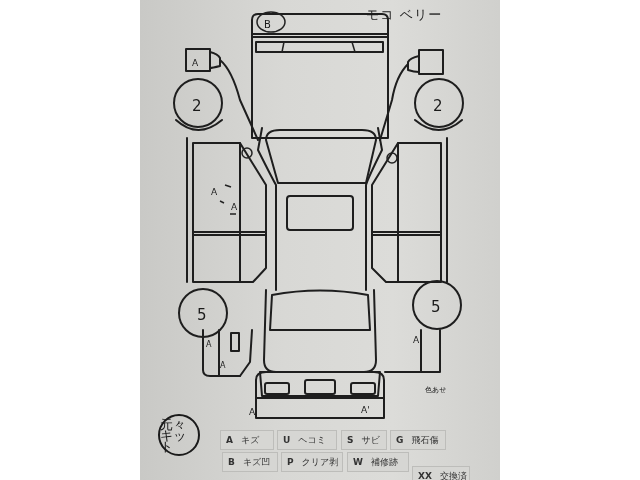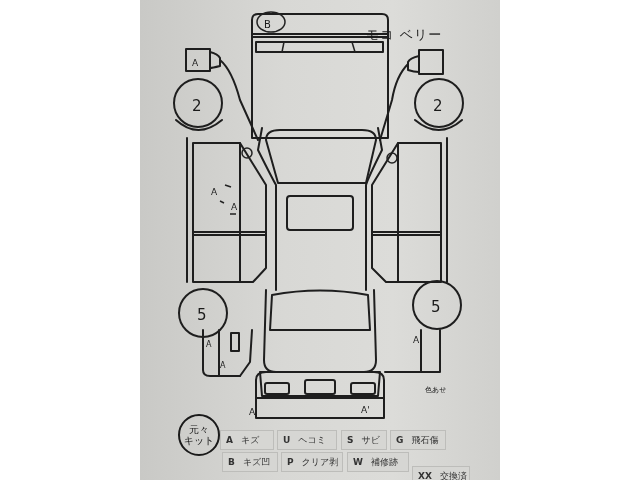--- a/index.html
+++ b/index.html
@@ -3,25 +3,25 @@
 <meta charset="utf-8">
 <style>
   html, body { margin:0; padding:0; }
   body { width:640px; height:480px; background:#ffffff; position:relative; overflow:hidden; font-family:"DejaVu Sans", sans-serif; }
   .paper { position:absolute; left:140px; top:0; width:360px; height:480px;
     background:linear-gradient(90deg,#c9c9c6 0%,#d8d8d5 40%,#dcdcd9 70%,#d0d0cd 100%); }
   svg.diagram { position:absolute; left:0; top:0; width:640px; height:480px; }
   .ln { fill:none; stroke:#1e1e1e; stroke-width:2; stroke-linejoin:round; stroke-linecap:round; }
   .thin { fill:none; stroke:#222; stroke-width:1.5; }
   .hw { font-family:"DejaVu Sans", sans-serif; fill:#1a1a1a; }
-  .title { position:absolute; left:366px; top:26px; font-size:13px; color:#1a1a1a; letter-spacing:1px; }
+  .title { position:absolute; left:366px; top:6px; font-size:13px; color:#1a1a1a; letter-spacing:1px; }
   .legend { position:absolute; }
   .legend-cell { position:absolute; height:18px; border:1px solid #bdbdba; background:#d6d6d3; font-size:9px; color:#333; display:flex; align-items:center; white-space:nowrap; }
   .legend-cell .code { display:inline-block; margin-left:5px; margin-right:8px; font-weight:bold; }
-  .stamp { position:absolute; left:178px; top:414px; width:38px; height:38px; border:2px solid #1a1a1a; border-radius:50%; font-size:10px; line-height:11px; text-align:center; display:flex; flex-direction:column; justify-content:center; color:#1a1a1a; }
+  .stamp { position:absolute; left:158px; top:414px; width:38px; height:38px; border:2px solid #1a1a1a; border-radius:50%; font-size:13px; line-height:11px; display:flex; flex-direction:column; justify-content:center; color:#1a1a1a; }
 </style>
 </head>
 <body>
 
 <div class="paper"></div>
 
 <svg class="diagram" viewBox="0 0 640 480">
 
   <g>
     <path class="ln" d="M252 20 Q252 14 258 14 L382 14 Q388 14 388 20 L388 138 L252 138 Z"></path>

